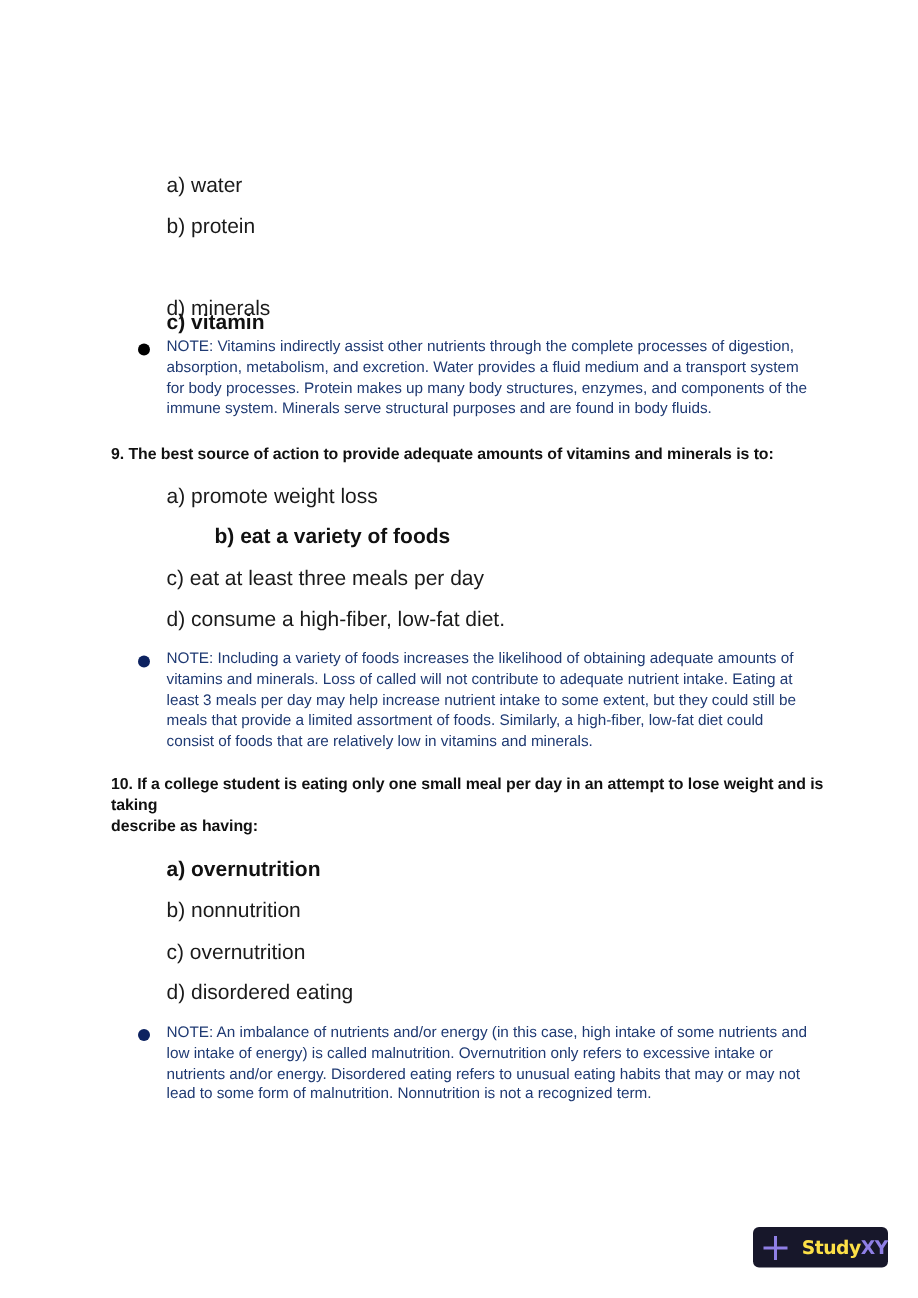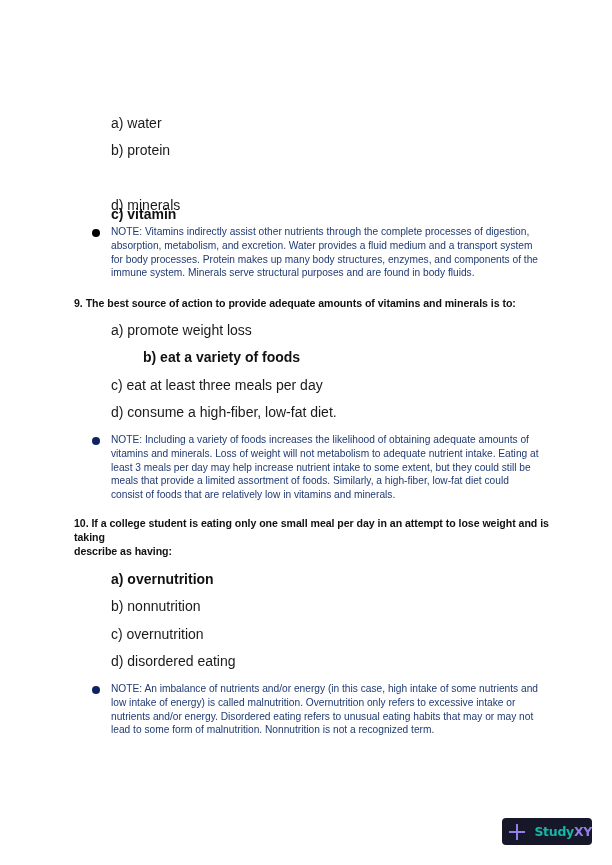--- a/index.html
+++ b/index.html
@@ -88,21 +88,21 @@
     .badge .plus::before {
       left: 7px; top: 0; width: 2px; height: 16px;
     }
     .badge .plus::after {
       left: 0; top: 7px; width: 16px; height: 2px;
     }
     .badge .study {
       font-family: "DejaVu Sans", sans-serif;
       font-weight: bold;
       font-size: 12.5px;
-      color: #14b8a6;
+      color: #fde047;
       letter-spacing: -0.3px;
       margin-left: 8px;
     }
     .badge .xy {
       font-family: "DejaVu Sans", sans-serif;
       font-weight: bold;
       font-size: 12.5px;
       color: #8f7fe6;
       letter-spacing: -0.3px;
     }
@@ -127,21 +127,21 @@
 
   <div class="q-stem" style="top:296px;">9. The best source of action to provide adequate amounts of vitamins and minerals is to:</div>
   <div class="opt" style="top:323px;">a) promote weight loss</div>
   <div class="opt correct" style="top:350px;margin-left:32px;">b) eat a variety of foods</div>
   <div class="opt" style="top:378px;">c) eat at least three meals per day</div>
   <div class="opt" style="top:405px;">d) consume a high-fiber, low-fat diet.</div>
 
   <div class="bullet navy" style="top:437px;"></div>
   <div class="note" style="top:433px;">
     <div>NOTE: Including a variety of foods increases the likelihood of obtaining adequate amounts of</div>
-    <div>vitamins and minerals. Loss of weight will not metabolism to adequate nutrient intake. Eating at</div>
+    <div>vitamins and minerals. Loss of called will not contribute to adequate nutrient intake. Eating at</div>
     <div>least 3 meals per day may help increase nutrient intake to some extent, but they could still be</div>
     <div>meals that provide a limited assortment of foods. Similarly, a high-fiber, low-fat diet could</div>
     <div>consist of foods that are relatively low in vitamins and minerals.</div>
   </div>
 
   <div class="q-stem" style="top:516px;">
     <div>10. If a college student is eating only one small meal per day in an attempt to lose weight and is taking</div>
     <div>describe as having:</div>
   </div>
   <div class="opt correct" style="top:572px;">a) overnutrition</div>

